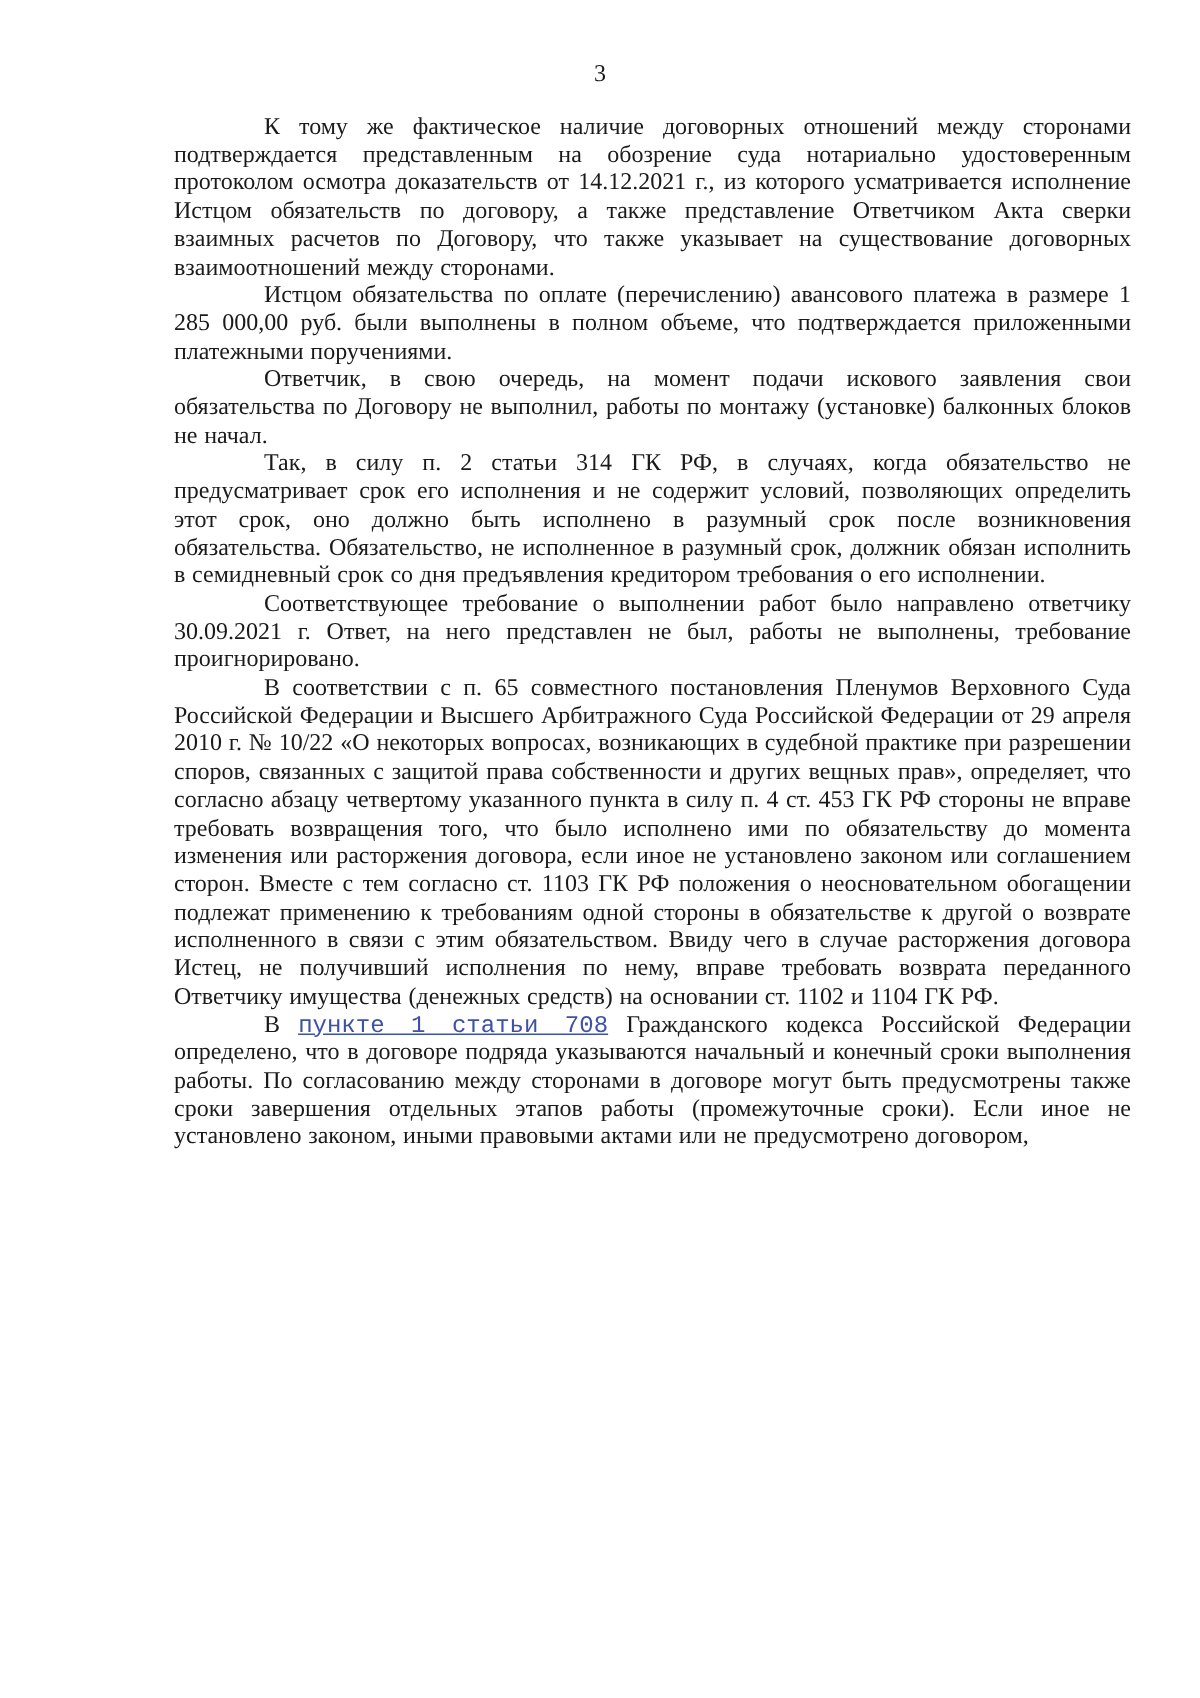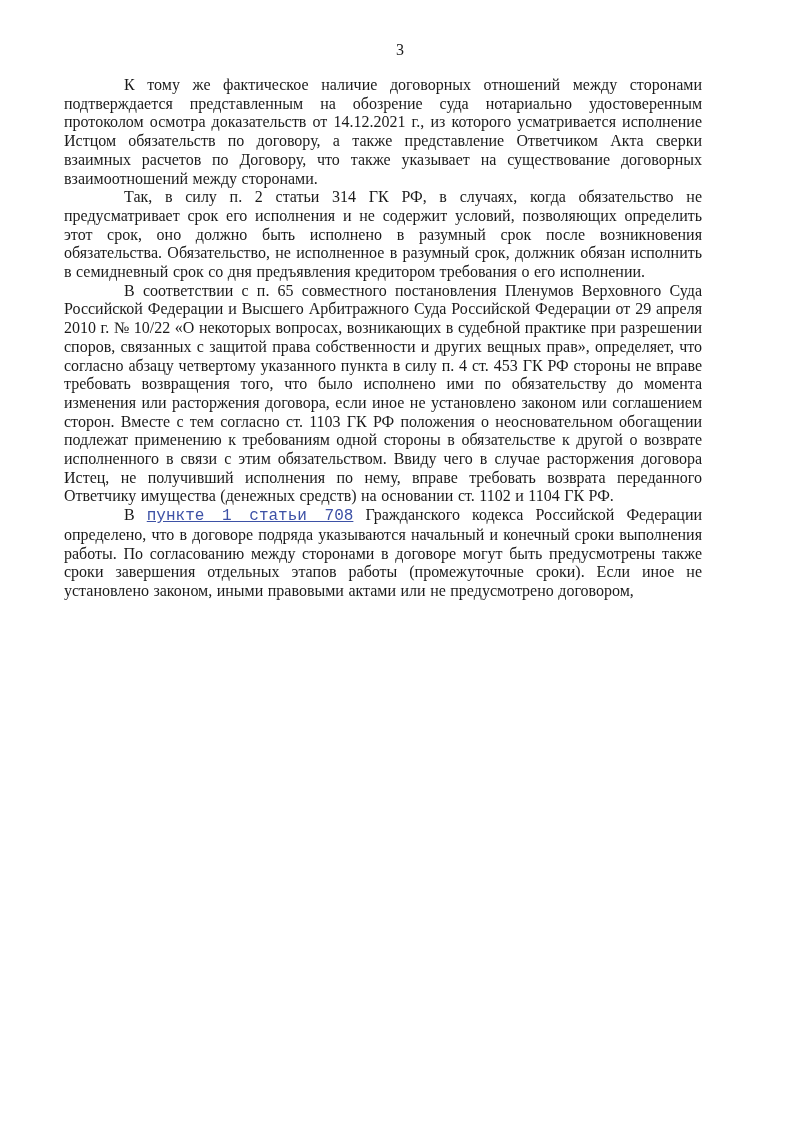--- a/index.html
+++ b/index.html
@@ -17,21 +17,21 @@
     color: #1a1a1a;
   }
   .page-number {
     padding-top: 40px;
     text-align: center;
     font-size: 16px;
     line-height: 19px;
     margin-bottom: 17px;
   }
   .text-block {
-    margin-left: 64px;
+    margin-left: 116px;
     width: 638px;
   }
   p.para {
     margin: 0;
     font-size: 16px;
     line-height: 18.7px;
     text-align: justify;
     text-indent: 60px;
     hyphens: none;
     word-spacing: 0.5px;
@@ -43,17 +43,20 @@
     font-family: Liberation Mono, monospace;
   }
 </style>
 </head>
 <body>
 
 <div class="page">
   <div class="page-number">3</div>
   <div class="text-block">
       <p class="para"><span>К тому же фактическое наличие договорных отношений между сторонами подтверждается представленным на обозрение суда нотариально удостоверенным протоколом осмотра доказательств от 14.12.2021 г., из которого усматривается исполнение Истцом обязательств по договору, а также представление Ответчиком Акта сверки взаимных расчетов по Договору, что также указывает на существование договорных взаимоотношений между сторонами.</span></p>
+      <p class="para"><span>Истцом обязательства по оплате (перечислению) авансового платежа в размере 1 285 000,00 руб. были выполнены в полном объеме, что подтверждается приложенными платежными поручениями.</span></p>
+      <p class="para"><span>Ответчик, в свою очередь, на момент подачи искового заявления свои обязательства по Договору не выполнил, работы по монтажу (установке) балконных блоков не начал.</span></p>
       <p class="para"><span>Так, в силу п. 2 статьи 314 ГК РФ, в случаях, когда обязательство не предусматривает срок его исполнения и не содержит условий, позволяющих определить этот срок, оно должно быть исполнено в разумный срок после возникновения обязательства. Обязательство, не исполненное в разумный срок, должник обязан исполнить в семидневный срок со дня предъявления кредитором требования о его исполнении.</span></p>
+      <p class="para"><span>Соответствующее требование о выполнении работ было направлено ответчику 30.09.2021 г. Ответ, на него представлен не был, работы не выполнены, требование проигнорировано.</span></p>
       <p class="para"><span>В соответствии с п. 65 совместного постановления Пленумов Верховного Суда Российской Федерации и Высшего Арбитражного Суда Российской Федерации от 29 апреля 2010 г. № 10/22 «О некоторых вопросах, возникающих в судебной практике при разрешении споров, связанных с защитой права собственности и других вещных прав», определяет, что согласно абзацу четвертому указанного пункта в силу п. 4 ст. 453 ГК РФ стороны не вправе требовать возвращения того, что было исполнено ими по обязательству до момента изменения или расторжения договора, если иное не установлено законом или соглашением сторон. Вместе с тем согласно ст. 1103 ГК РФ положения о неосновательном обогащении подлежат применению к требованиям одной стороны в обязательстве к другой о возврате исполненного в связи с этим обязательством. Ввиду чего в случае расторжения договора Истец, не получивший исполнения по нему, вправе требовать возврата переданного Ответчику имущества (денежных средств) на основании ст. 1102 и 1104 ГК РФ.</span></p>
       <p class="para"><span>В </span><span class="doc-link" style="color: rgb(61, 81, 166);">пункте 1 статьи 708</span><span> Гражданского кодекса Российской Федерации определено, что в договоре подряда указываются начальный и конечный сроки выполнения работы. По согласованию между сторонами в договоре могут быть предусмотрены также сроки завершения отдельных этапов работы (промежуточные сроки). Если иное не установлено законом, иными правовыми актами или не предусмотрено договором,</span></p>
     </div>
 </div>
 
 </body></html>

